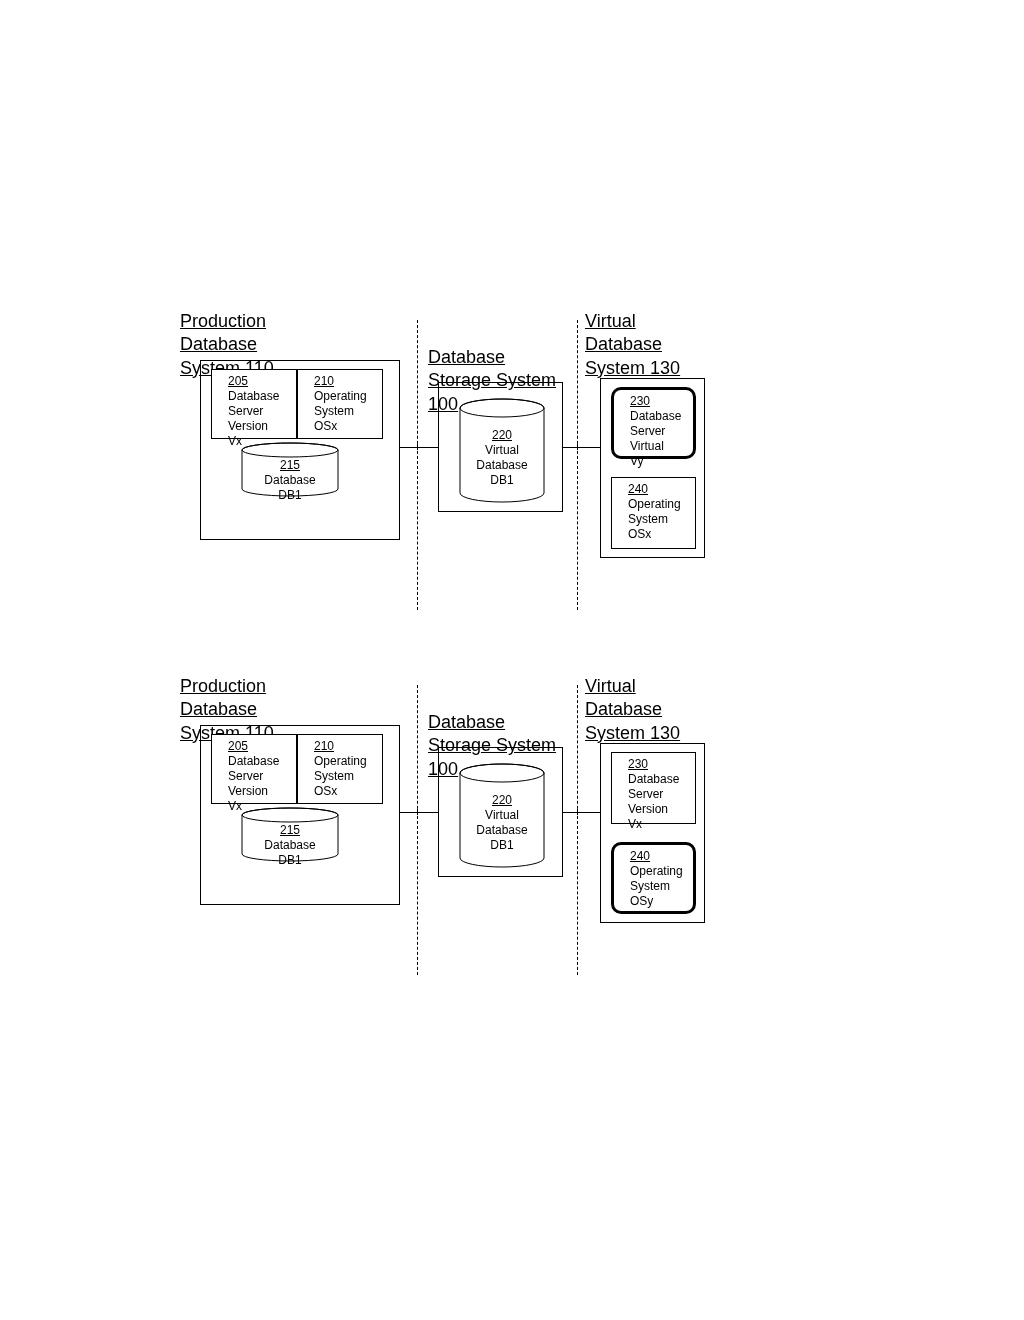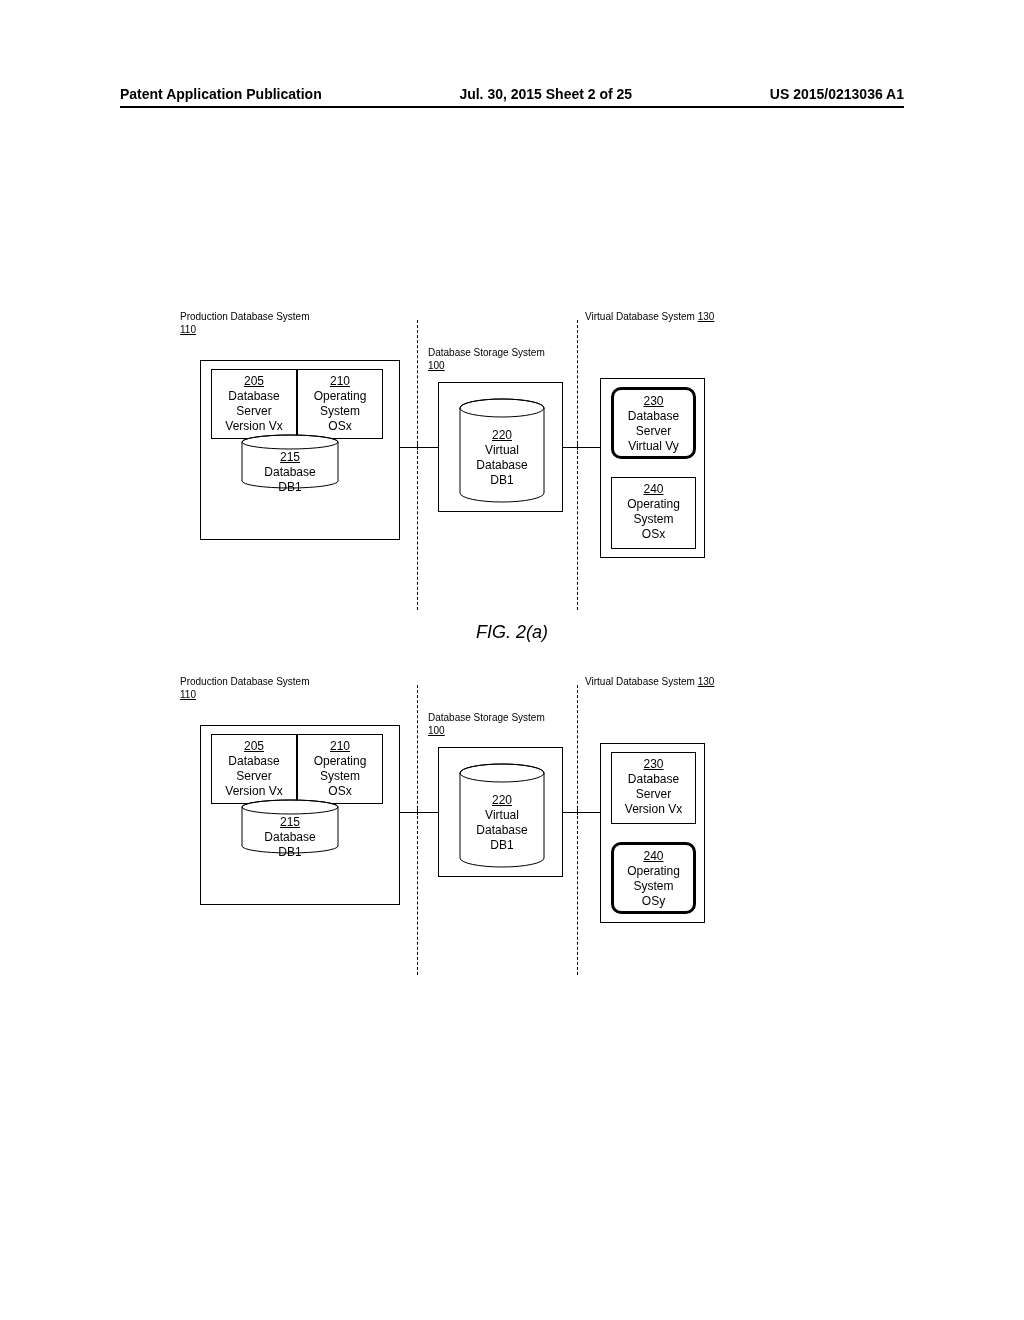--- a/index.html
+++ b/index.html
@@ -32,63 +32,64 @@
   .diagram-area {
     position: absolute;
     left: 180px;
     width: 560px;
   }
   .da1 { top: 320px; }
   .da2 { top: 685px; }
 
   .col-label {
     position: absolute;
-    font-size: 10px;
+    font-size: 18px;
     line-height: 1.3;
+    text-decoration: underline;
   }
   .col-label .u { text-decoration: underline; }
 
   .lbl-prod1 { top: -10px; left: 0; width: 140px; }
   .lbl-store1 { top: 26px; left: 248px; width: 130px; }
   .lbl-virt1 { top: -10px; left: 405px; width: 130px; }
 
   .sys-box {
     position: absolute;
     border: 1px solid #000;
   }
   .prod-box { top: 40px; left: 20px; width: 200px; height: 180px; }
   .store-box { top: 62px; left: 258px; width: 125px; height: 130px; }
   .virt-box { top: 40px; left: 420px; width: 105px; height: 180px; margin-top: 18px; }
 
   .inner-box {
     position: absolute;
     border: 1px solid #000;
     font-size: 12px;
-    text-align: center;
-    padding: 4px 1px;
+    text-align: left;
+    padding: 4px 16px;
     line-height: 1.25;
     background: #fff;
   }
   .inner-box.r1, .inner-box.r2 { border-radius: 10px; }
   .inner-box.thick { border-width: 3px; }
   .num { text-decoration: underline; display: inline-block; }
 
   .pb-205 { top: 8px; left: 10px; width: 86px; height: 70px; }
   .pb-210 { top: 8px; left: 96px; width: 86px; height: 70px; }
 
   .cyl {
     position: absolute;
     text-align: center;
     font-size: 12px;
     line-height: 1.25;
   }
   .cyl svg { position: absolute; top:0; left:0; }
   .cyl .txt { position: relative; padding-top: 16px; }
 
-  .pb-215 { top: 114px; left: 60px; width: 100px; height: 55px; }
+  .pb-215 { top: 122px; left: 60px; width: 100px; height: 55px; }
   .sb-220 { top: 55px; left: 262px; width: 120px; height: 110px; }
 
   .vb-230 { top: 8px; left: 10px; width: 85px; height: 72px; }
   .vb-240 { top: 98px; left: 10px; width: 85px; height: 72px; }
 
   .dashed-v {
     position: absolute;
     border-left: 1px dashed #000;
     height: 290px;
   }
@@ -111,25 +112,20 @@
   }
   .fc1 { top: 622px; }
   .fc2 { top: 1000px; }
 
   .tick { position:absolute; width:1px; height:6px; background:#000;}
 </style>
 </head>
 <body>
 
 <div class="page">
-  <div class="header">
-    <span>Patent Application Publication</span>
-    <span>Jul. 30, 2015  Sheet 2 of 25</span>
-    <span>US 2015/0213036 A1</span>
-  </div>
 
   <div class="diagram-area da1">
     <div class="dashed-v dv1a"></div>
     <div class="dashed-v dv2a"></div>
     <div class="hline hl-ps"></div>
     <div class="hline hl-sv"></div>
     <div class="tick" style="top:124px; left:237px"></div>
     <div class="tick" style="top:124px; left:397px"></div>
 
     <div class="col-label lbl-prod1">
@@ -192,21 +188,20 @@
         <span>Virtual Vy</span>
       </div>
       <div class="inner-box vb-240">
         <span class="num">240</span><br>
         <span>Operating</span><br>
         <span>System</span><br>
         <span>OSx</span>
       </div>
     </div>
   </div>
-  <div class="figcap fc1">FIG. 2(a)</div>
 
   <div class="diagram-area da2">
     <div class="dashed-v dv1a"></div>
     <div class="dashed-v dv2a"></div>
     <div class="hline hl-ps"></div>
     <div class="hline hl-sv"></div>
     <div class="tick" style="top:124px; left:237px"></div>
     <div class="tick" style="top:124px; left:397px"></div>
 
     <div class="col-label lbl-prod1">

